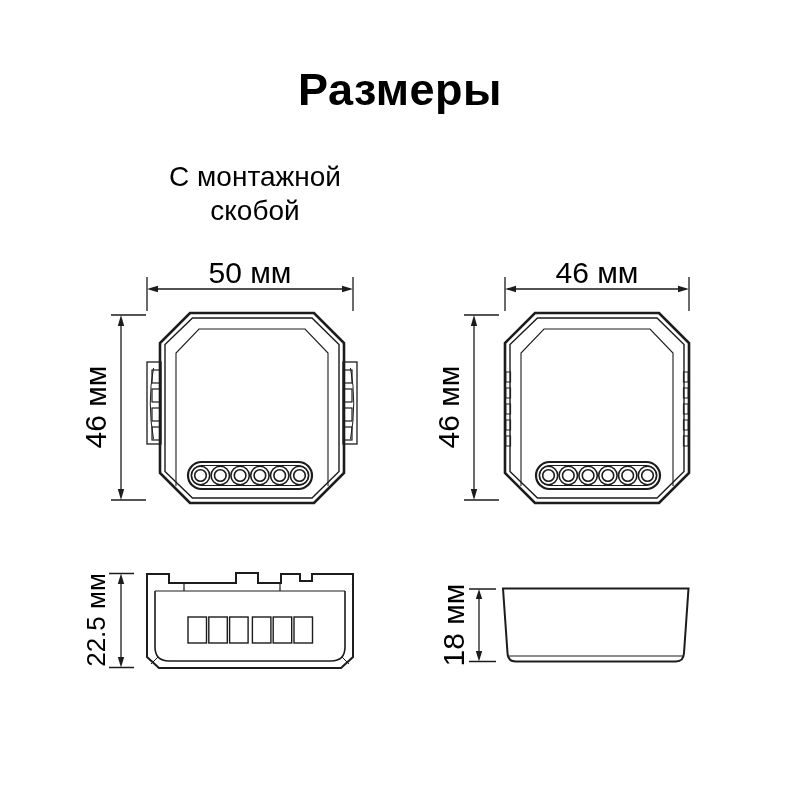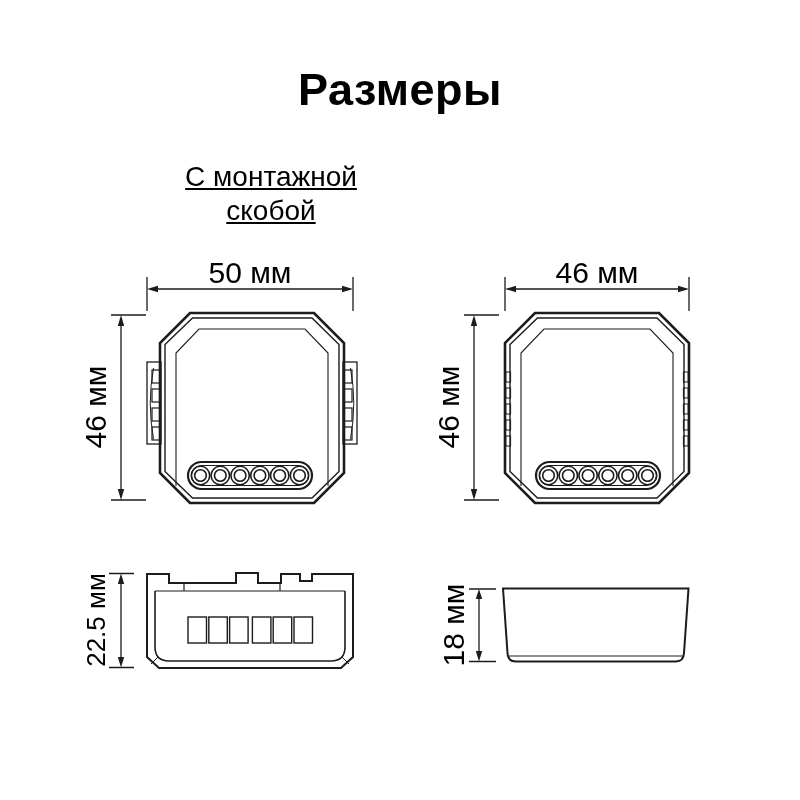--- a/index.html
+++ b/index.html
@@ -14,21 +14,21 @@
   .title{
     position:absolute;left:0;top:64px;width:800px;
     text-align:center;font-size:45px;font-weight:600;
     letter-spacing:0.5px;color:var(--text,#000);
   }
   .col-heading{
     position:absolute;top:160px;width:310px;
     text-align:center;font-size:28px;line-height:1.2;
     white-space:pre-line;color:var(--text,#111);
   }
-  .col-heading.left{left:116px;text-decoration:underline;}
+  .col-heading.left{left:100px;}
   .col-heading.right{left:430px;}
   svg{position:absolute;overflow:visible;display:block;}
   svg path,svg rect,svg circle,svg line{
     fill:none;stroke:var(--line,#1c1c1c);
     stroke-linejoin:miter;stroke-linecap:butt;
   }
   svg .arrow{fill:var(--line,#1c1c1c);stroke:none;}
   svg text{
     fill:var(--text,#000);stroke:none;
     font-family:"Liberation Sans",sans-serif;

